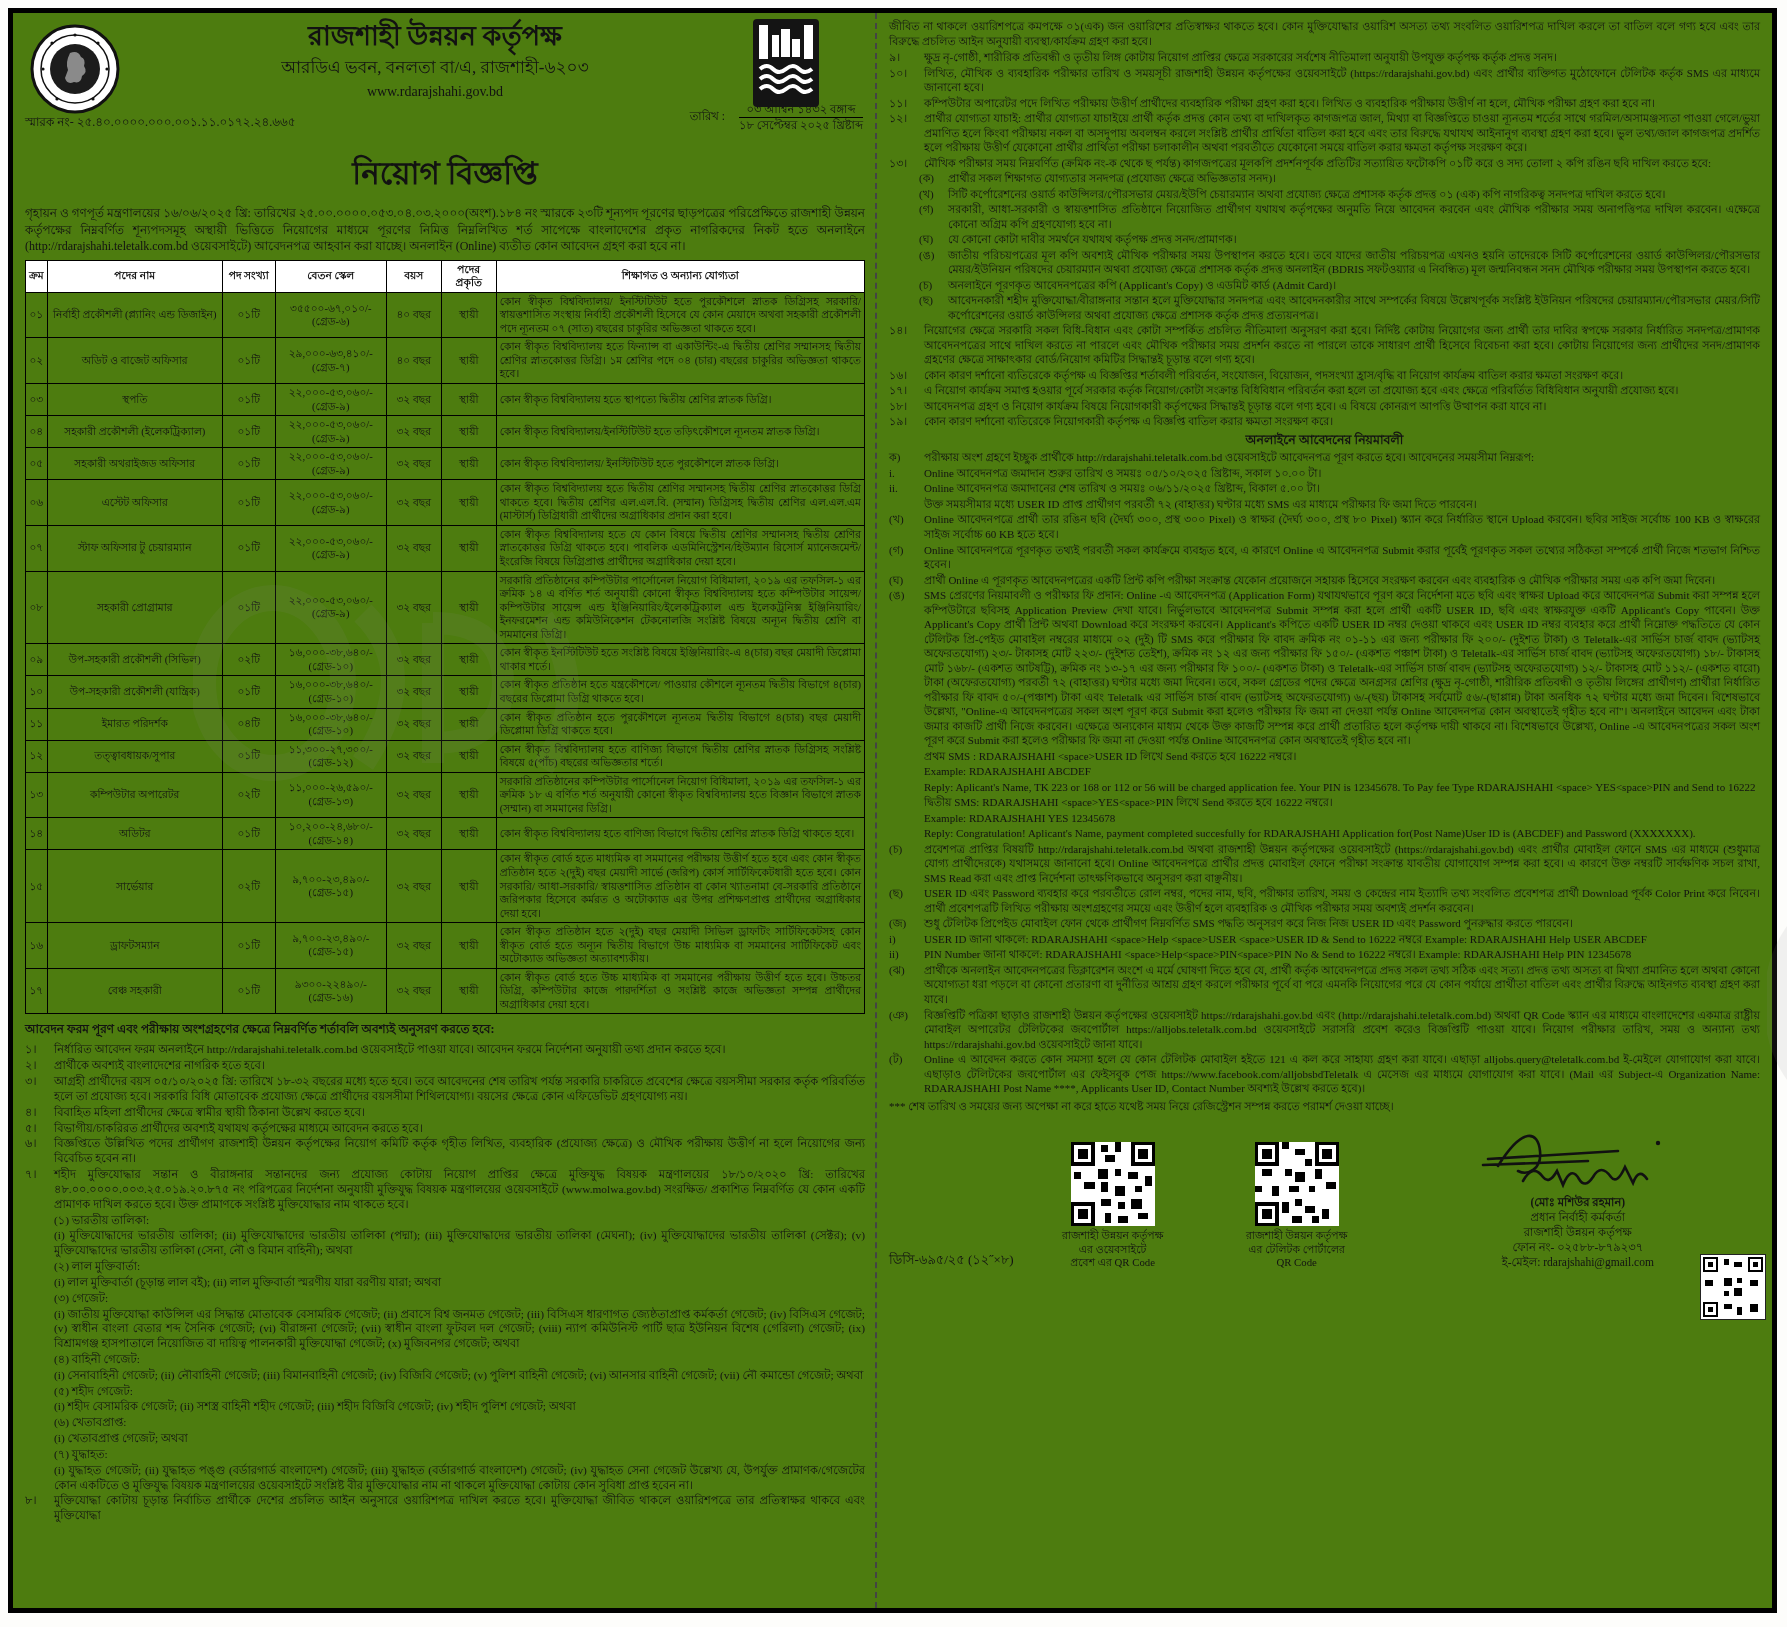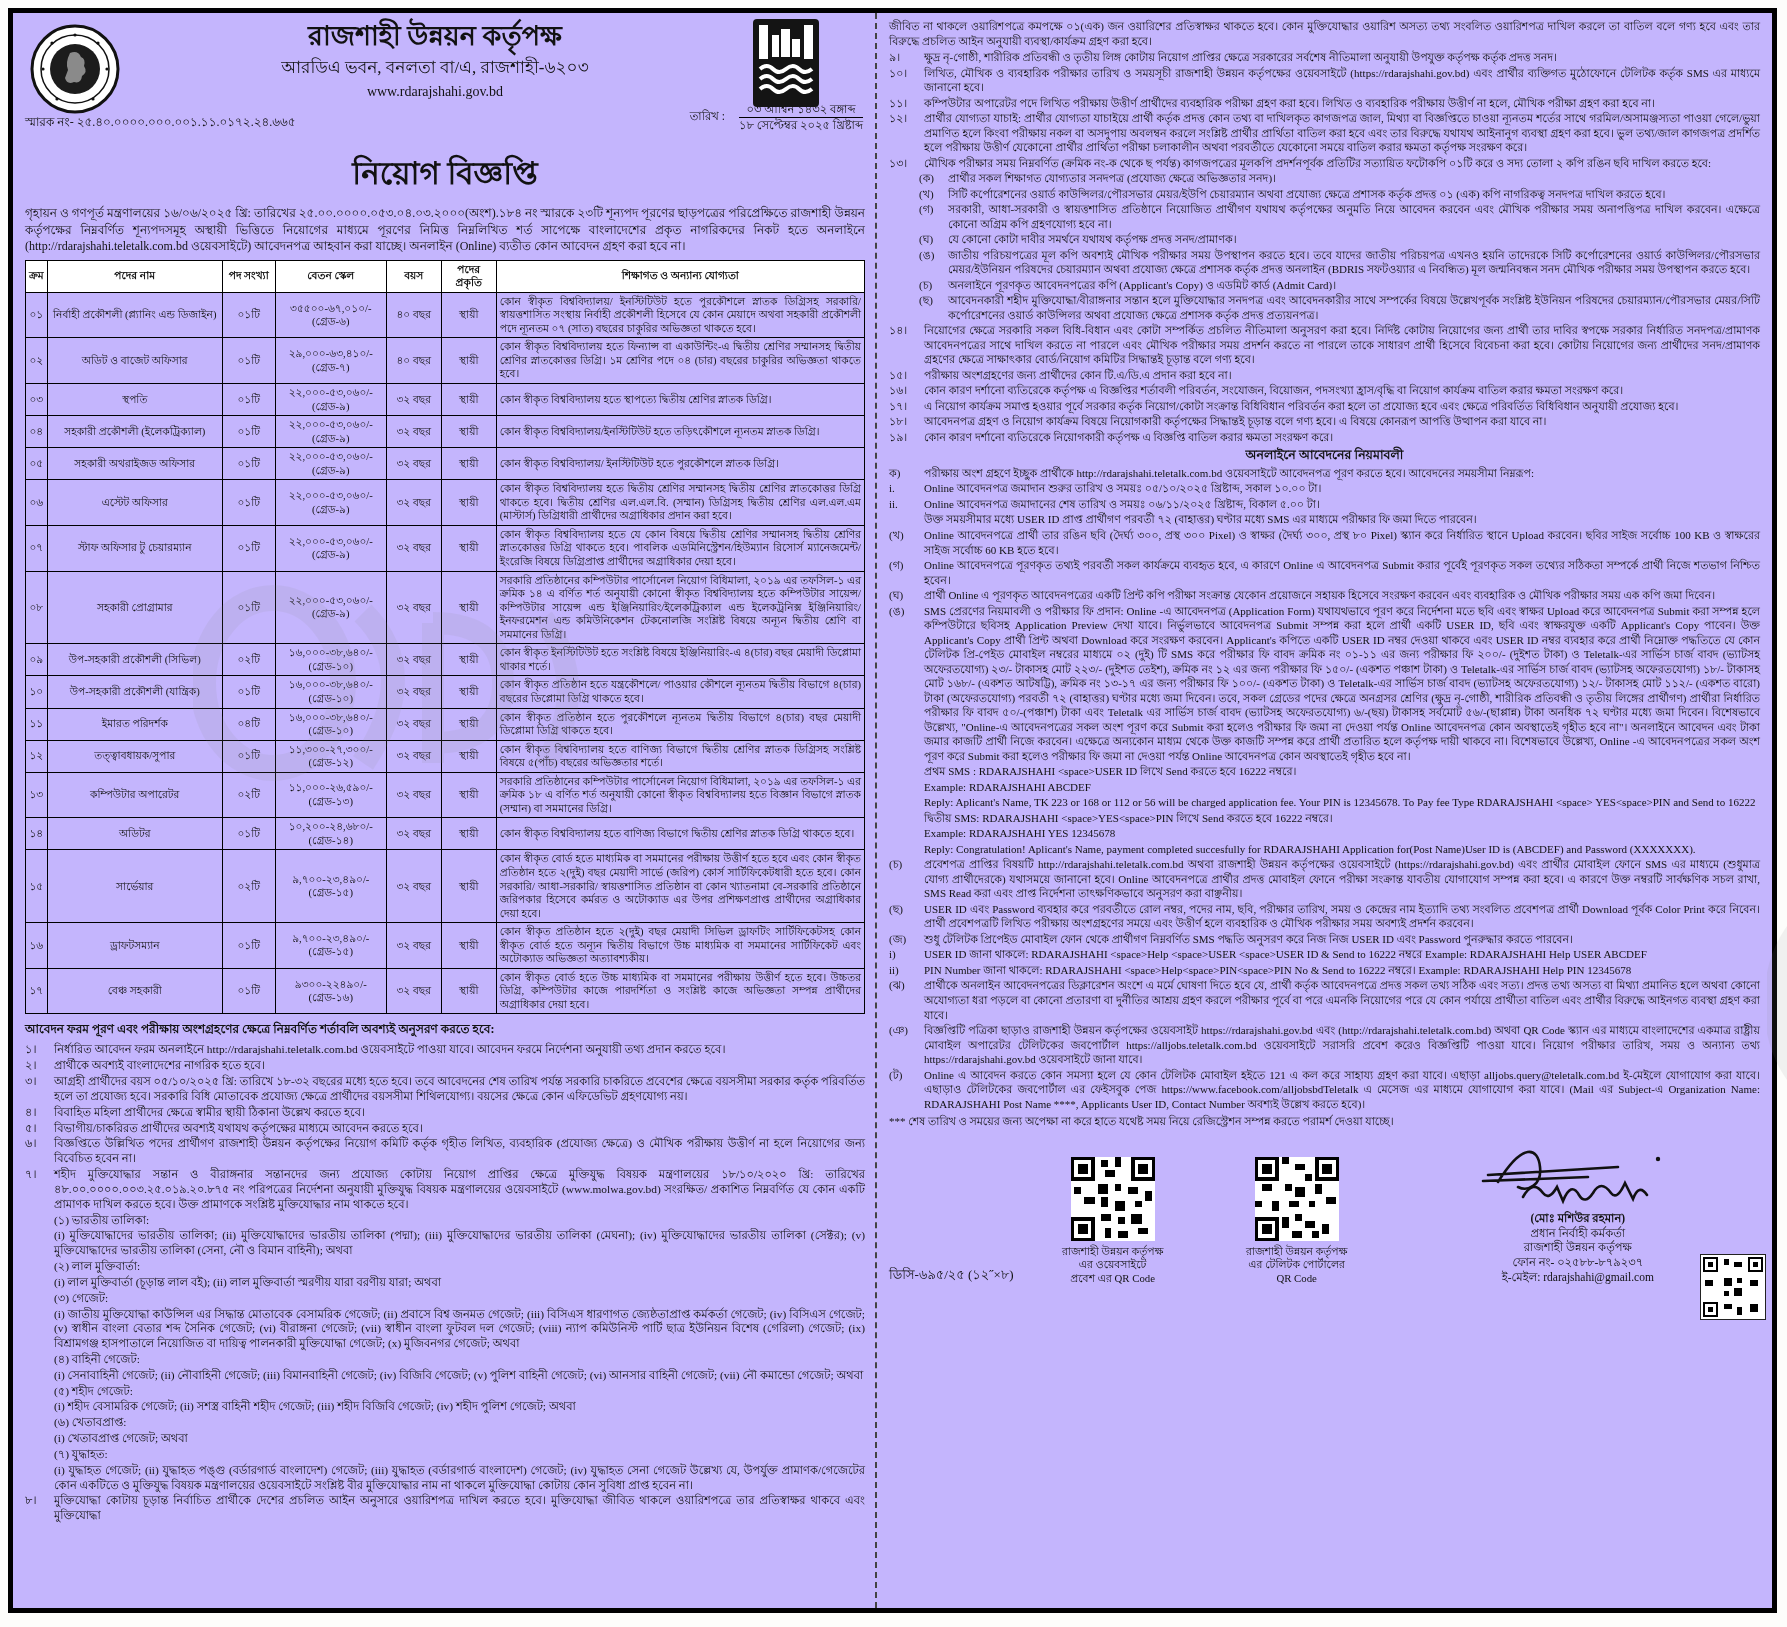--- a/index.html
+++ b/index.html
@@ -1,17 +1,17 @@
 <!DOCTYPE html>
 <html lang="bn"><head>
 <meta charset="utf-8">
 <style>
   html,body{margin:0;padding:0;background:#e8e8e4;}
   .page{position:relative;width:1787px;height:1627px;background:#fdfdfb;font-family:"Liberation Serif",serif;color:#121212;overflow:hidden;}
-  .frame{position:absolute;left:8px;top:8px;right:10px;bottom:14px;border:5px solid #000;display:flex;background:#c4b5fd;}
+  .frame{position:absolute;left:8px;top:8px;right:10px;bottom:14px;border:5px solid #000;display:flex;background:#4d7c0f;}
   .col-left{width:862px;padding:6px 10px 4px 12px;box-sizing:border-box;}
   .col-right{flex:1;border-left:2px dashed #444;padding:6px 12px 4px 12px;box-sizing:border-box;position:relative;font-size:11px;line-height:1.32;}
   
   .header{position:relative;min-height:128px;}
   .seal{position:absolute;left:4px;top:4px;}
   .rda-logo{position:absolute;right:46px;top:0px;}
   .head-center{text-align:center;padding:2px 120px 0 100px;}
   .org{font-size:27px;font-weight:bold;line-height:1.15;}
   .addr{font-size:17px;margin-top:2px;}
   .site{font-size:14px;margin-top:2px;}
@@ -478,24 +478,20 @@
           </div>
         </div>
 
       <div>
 
           <div class="row indent1">
             <span class="no">১৪।</span>
             <span class="txt">নিয়োগের ক্ষেত্রে সরকারি সকল বিধি-বিধান এবং কোটা সম্পর্কিত প্রচলিত নীতিমালা অনুসরণ করা হবে। নির্দিষ্ট কোটায় নিয়োগের জন্য প্রার্থী তার দাবির স্বপক্ষে সরকার নির্ধারিত সনদপত্র/প্রামাণক আবেদনপত্রের সাথে দাখিল করতে না পারলে এবং মৌখিক পরীক্ষার সময় প্রদর্শন করতে না পারলে তাকে সাধারণ প্রার্থী হিসেবে বিবেচনা করা হবে। কোটায় নিয়োগের জন্য প্রার্থীদের সনদ/প্রামাণক গ্রহণের ক্ষেত্রে সাক্ষাৎকার বোর্ড/নিয়োগ কমিটির সিদ্ধান্তই চূড়ান্ত বলে গণ্য হবে।</span>
           </div>
 
-          <div class="row indent1">
-            <span class="no">১৫।</span>
-            <span class="txt">পরীক্ষায় অংশগ্রহণের জন্য প্রার্থীদের কোন টি.এ/ডি.এ প্রদান করা হবে না।</span>
-          </div>
 
           <div class="row indent1">
             <span class="no">১৬।</span>
             <span class="txt">কোন কারণ দর্শানো ব্যতিরেকে কর্তৃপক্ষ এ বিজ্ঞপ্তির শর্তাবলী পরিবর্তন, সংযোজন, বিয়োজন, পদসংখ্যা হ্রাস/বৃদ্ধি বা নিয়োগ কার্যক্রম বাতিল করার ক্ষমতা সংরক্ষণ করে।</span>
           </div>
 
           <div class="row indent1">
             <span class="no">১৭।</span>
             <span class="txt">এ নিয়োগ কার্যক্রম সমাপ্ত হওয়ার পূর্বে সরকার কর্তৃক নিয়োগ/কোটা সংক্রান্ত বিধিবিধান পরিবর্তন করা হলে তা প্রযোজ্য হবে এবং ক্ষেত্রে পরিবর্তিত বিধিবিধান অনুযায়ী প্রযোজ্য হবে।</span>
           </div>

